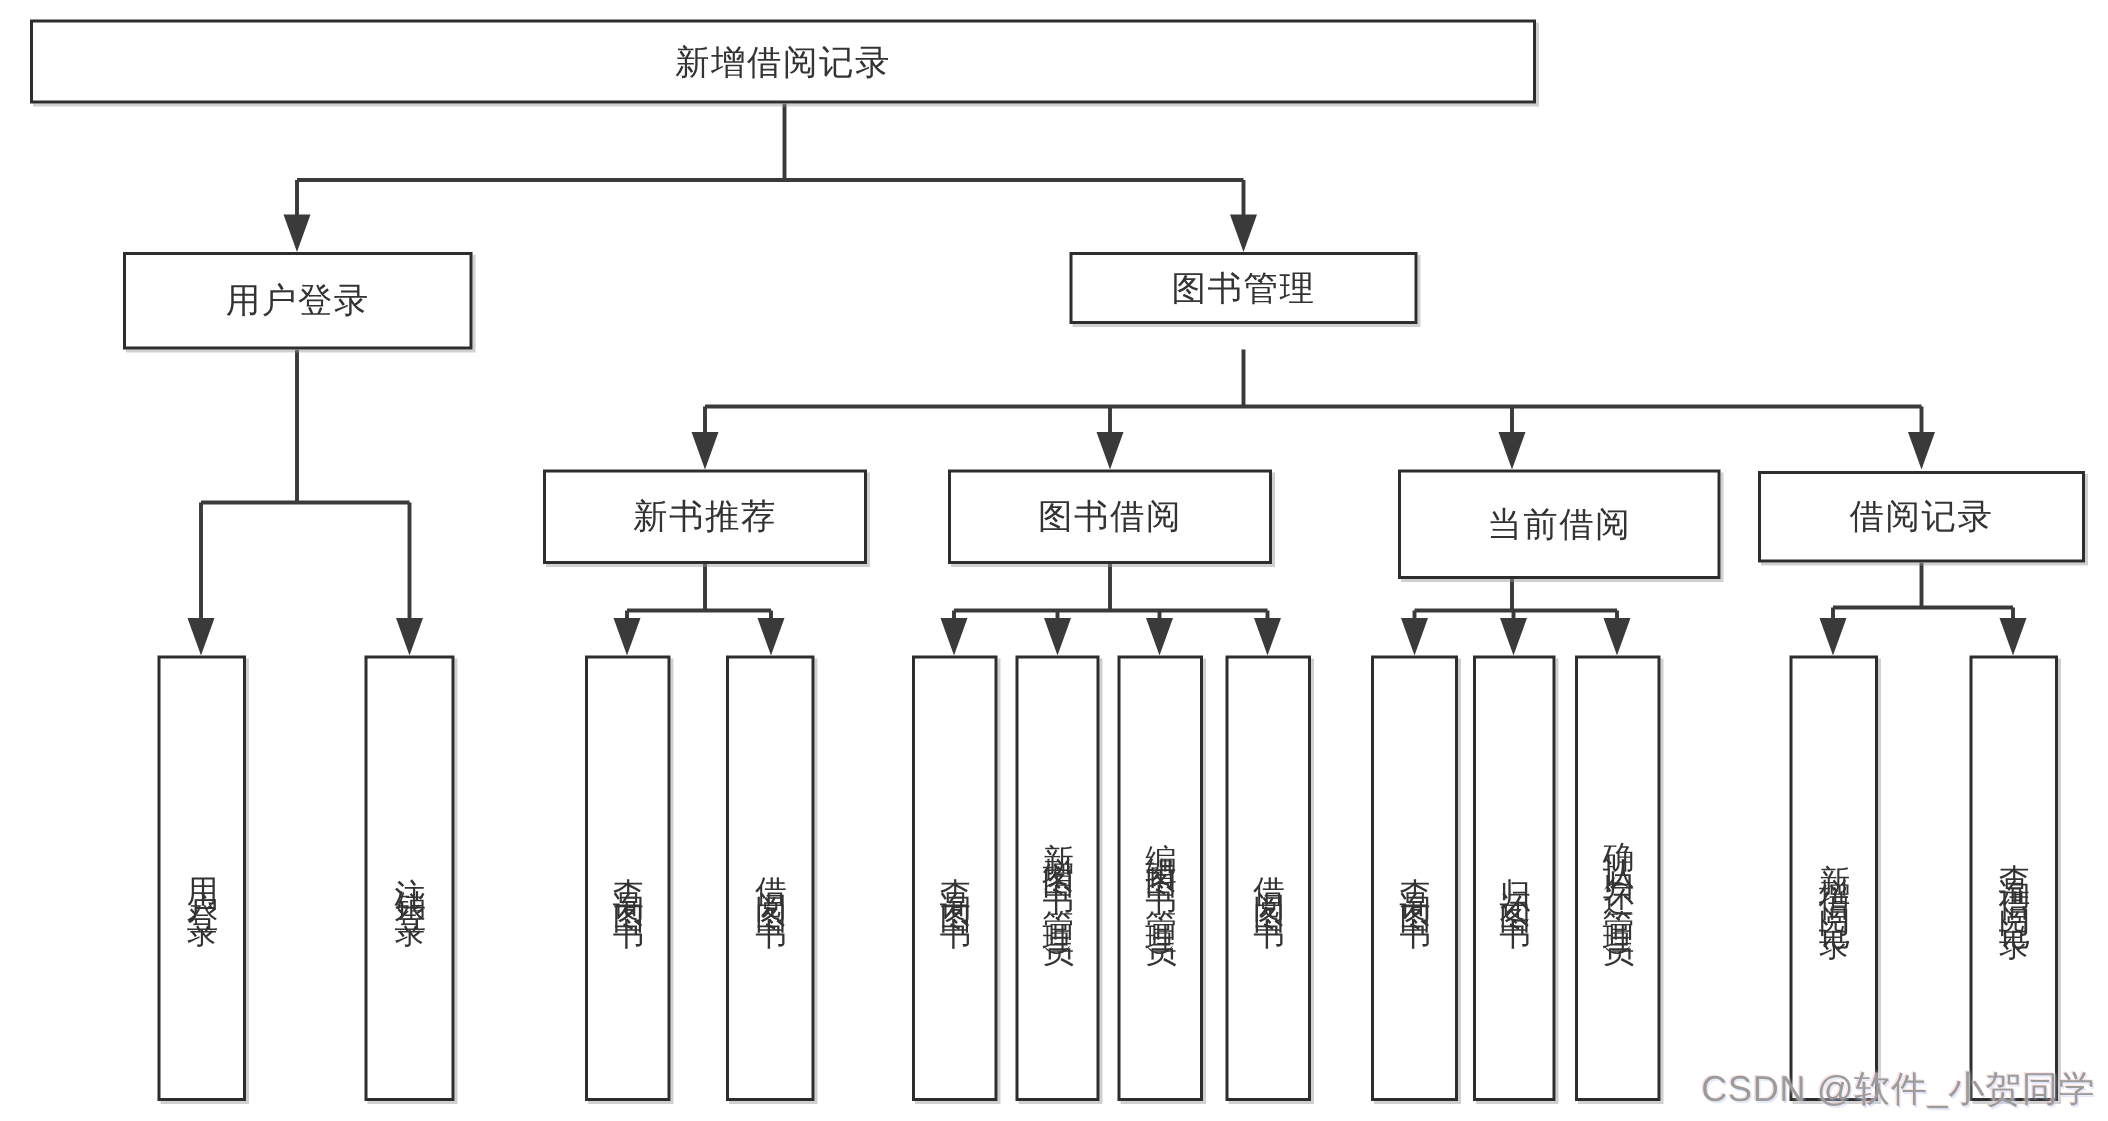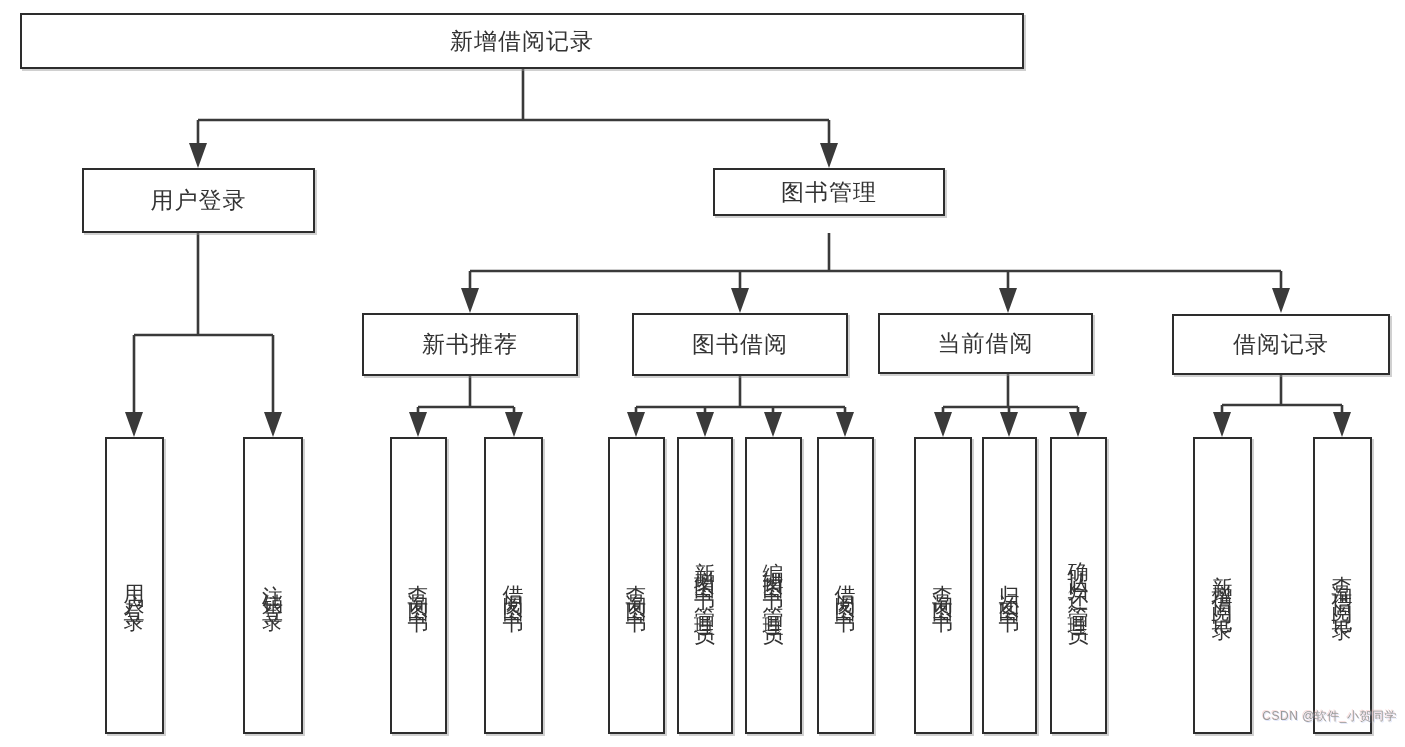--- a/index.html
+++ b/index.html
@@ -32,22 +32,22 @@
     writing-mode:vertical-rl;
     text-orientation:mixed;
     font-size:21px;
     letter-spacing:9px;
     line-height:1;
     white-space:nowrap;
   }
   .watermark{
     position:absolute;
     right:8px;
-    bottom:22px;
-    font-size:12px;
+    bottom:5px;
+    font-size:24px;
     letter-spacing:0.5px;
     color:#9b9b9b;
     text-shadow:0 0 3px rgba(255,255,255,0.95),
                 -1px -1px 0 rgba(235,120,120,0.30),
                  1px  1px 0 rgba(120,140,235,0.25);
     z-index:6;
     white-space:nowrap;
   }
 </style>
 </head>
@@ -87,21 +87,21 @@
   <div class="node h" style="left:713px;top:168px;width:232px;height:48px">
     <span>图书管理</span>
   </div>
 
   <div class="node h" style="left:632px;top:313px;width:216px;height:63px">
     <span>图书借阅</span>
   </div>
   <div class="node h" style="left:362px;top:313px;width:216px;height:63px">
     <span>新书推荐</span>
   </div>
-  <div class="node h" style="left:878px;top:313px;width:215px;height:61px">
+  <div class="node h" style="left:932px;top:313px;width:215px;height:73px">
     <span>当前借阅</span>
   </div>
   <div class="node h" style="left:1172px;top:314px;width:218px;height:61px">
     <span>借阅记录</span>
   </div>
 
   <div class="node v" style="left:105px;top:437px;width:59px;height:297px">
     <span>用户登录</span>
   </div>
   <div class="node v" style="left:243px;top:437px;width:60px;height:297px">

